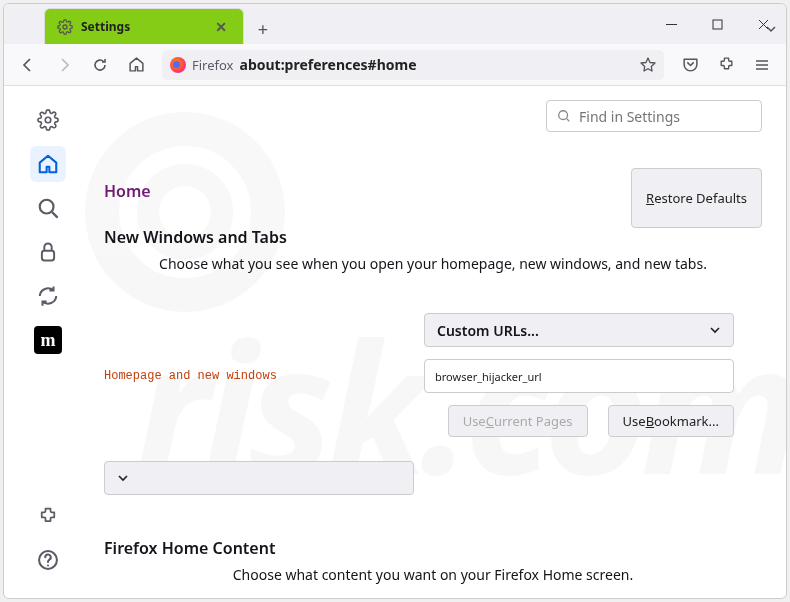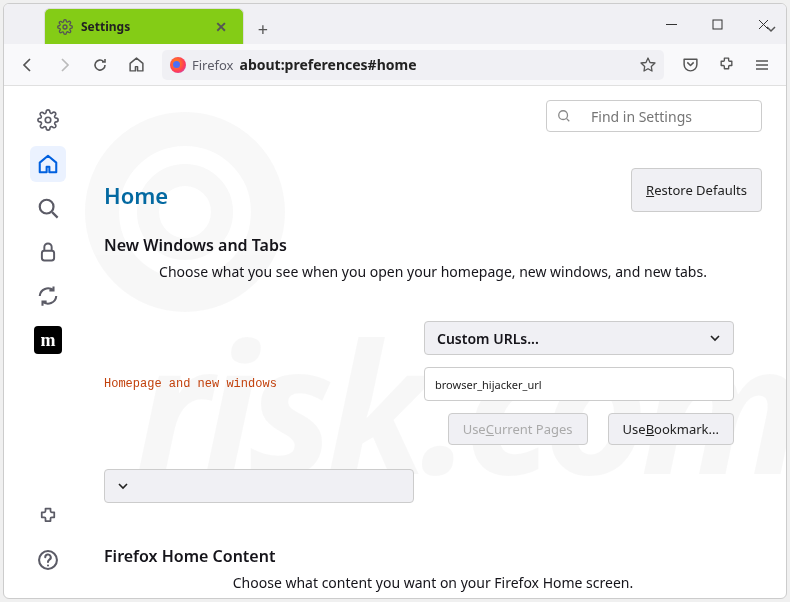--- a/index.html
+++ b/index.html
@@ -40,24 +40,24 @@
 
 
 .sidebar { width: 88px; display:flex; flex-direction:column; align-items:center; padding-top:16px; gap:8px; }
 .sidebtn { width:36px; height:36px; display:flex; align-items:center; justify-content:center; border-radius:6px; color:#5b5b66; }
 .sidebtn.active { color:#0060df; background:#ebf2ff; }
 .sidebtn.m { background:#000; color:#fff; font-weight:bold; font-size:18px; border-radius:4px; width:28px; height:28px; margin:4px; font-family: serif; }
 .sideflex { flex:1; }
 
 
 .main { flex:1; padding: 24px 24px 0 12px; position:relative; overflow:hidden; }
-.searchbox { position:absolute; right:24px; top:14px; width:216px; height:32px; border:1px solid #ccc; border-radius:4px; display:flex; align-items:center; padding:0 10px; gap:20px; color:#888; }
+.searchbox { position:absolute; right:24px; top:14px; width:216px; height:32px; border:1px solid #ccc; border-radius:4px; display:flex; align-items:center; padding:0 10px; gap:8px; color:#888; }
 .searchbox input { border:none; outline:none; font-size:14px; color:#555; flex:1; background:transparent; }
-.page-title { font-size:22px; font-weight:600; color:#0369a1; margin-top:70px; margin-bottom:24px; }
-.restore-btn { position:absolute; right:24px; top:82px; border:1px solid #ccc; background:#f0f0f4; padding:12px 14px; font-size:13px; border-radius:4px; color:#222; }
+.page-title { font-size:16px; font-weight:600; color:#701a75; margin-top:70px; margin-bottom:24px; }
+.restore-btn { position:absolute; right:24px; top:82px; border:1px solid #ccc; background:#f0f0f4; padding:20px 14px; font-size:13px; border-radius:4px; color:#222; }
 .restore-btn u { text-decoration: underline; }
 .section-h { font-size:16px; font-weight:600; color:#15141a; margin-bottom:6px; }
 .section-desc { font-size:14px; color:#15141a; margin-bottom: 40px; text-align: center; }
 .row { display:flex; align-items:center; margin-bottom:12px; }
 .rowlabel { font-size:12px; color:#c2410c; width:320px;font-family:Liberation Mono, monospace; }
 .dropdown { width:310px; height:34px; border:1px solid #ccc; background:#f0f0f4; border-radius:4px; display:flex; align-items:center; justify-content:space-between; padding:0 12px; font-size:14px; color:#15141a; font-weight:600; }
 .textinput { width:310px; height:34px; border:1px solid #ccc; border-radius:4px; padding:0 10px; font-size:11px; color:#222; }
 .btnrow { display:flex; gap:20px; justify-content:flex-end; width:310px; margin-left:320px; margin-bottom:24px; }
 .btn { height:32px; border:1px solid #ccc; background:#f0f0f4; padding:0 14px; font-size:13px; border-radius:4px; color:#222; display:flex; align-items:center; }
 .btn.disabled { color:#aaa; }

